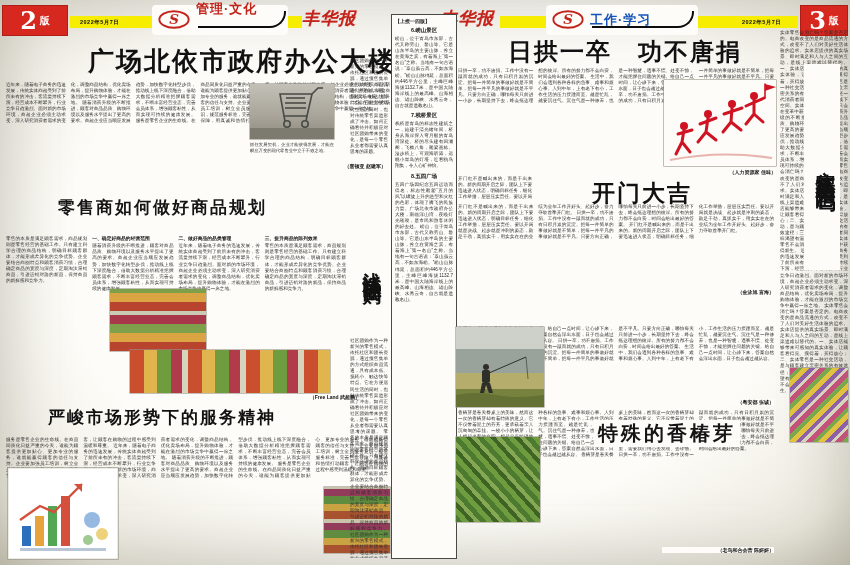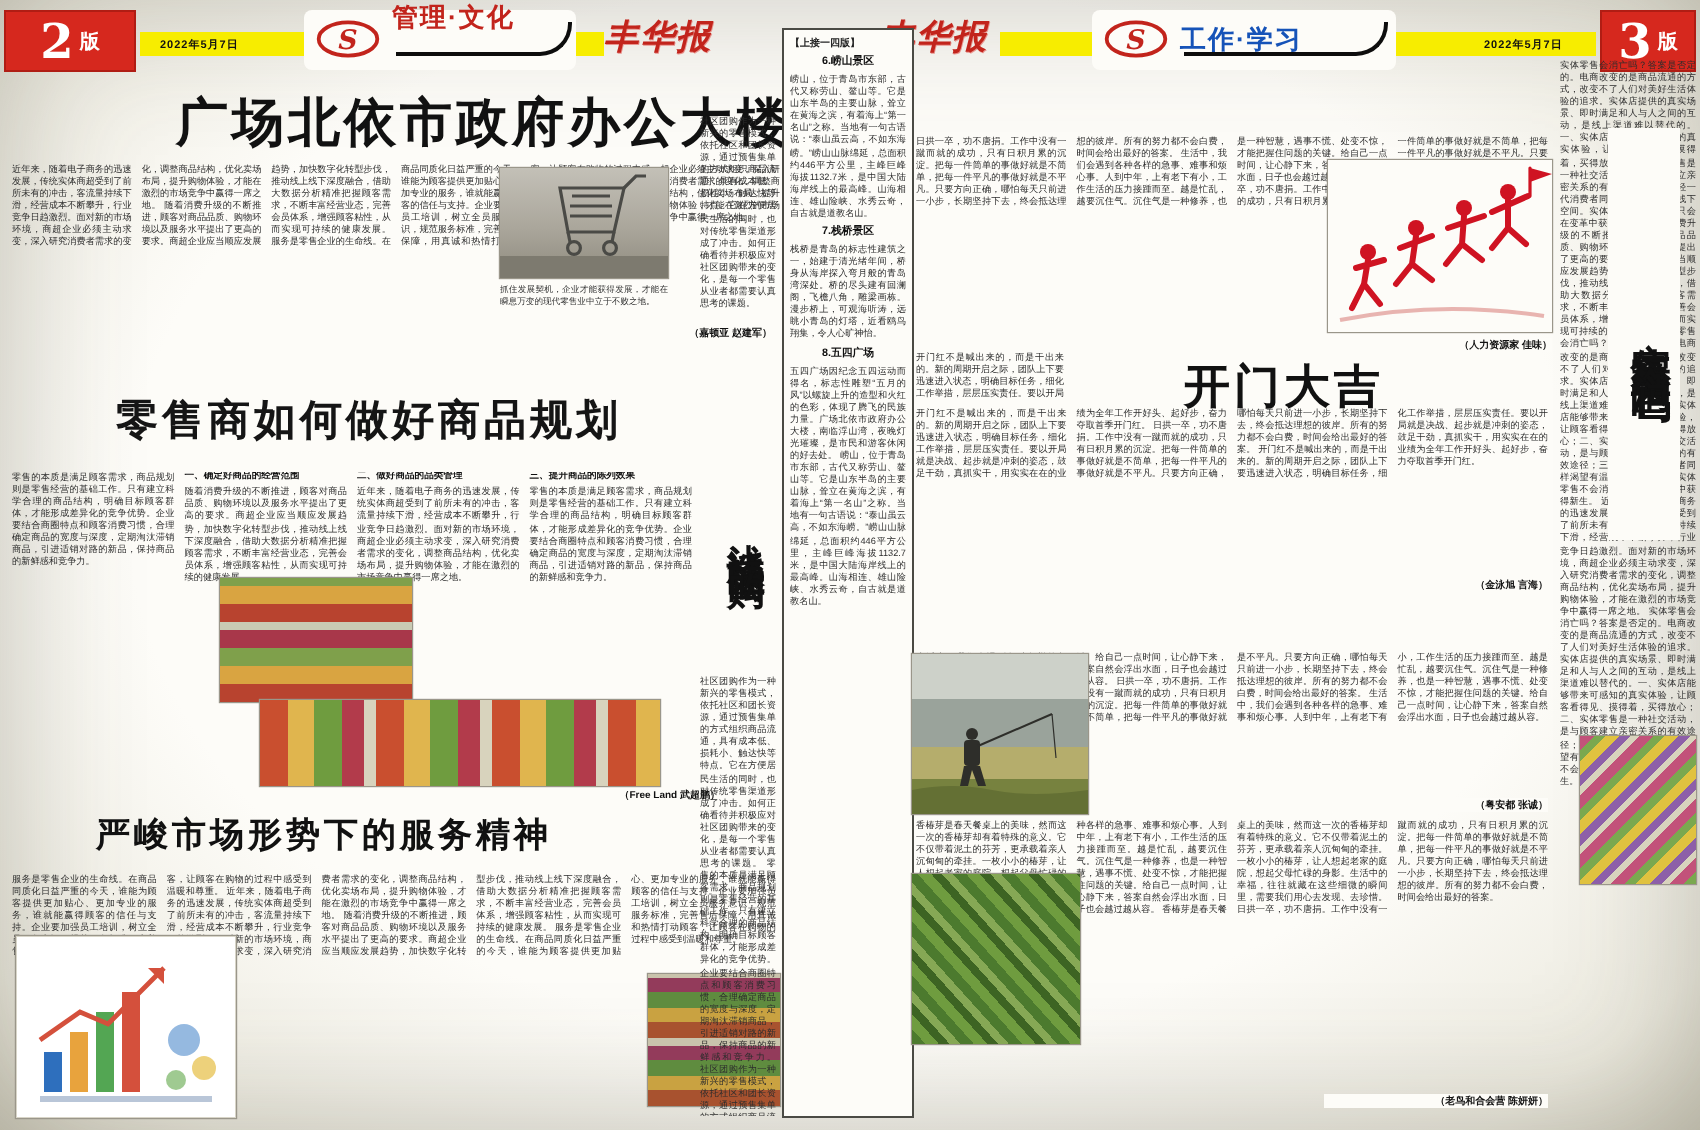--- a/index.html
+++ b/index.html
@@ -92,21 +92,21 @@
           <circle cx="55" cy="40" r="3.2"></circle>
         <line x1="34" y1="32" x2="35" y2="37"></line>
           <line x1="57" y1="32" x2="56" y2="37"></line>
       </g>
       <rect x="0" y="44" width="84" height="11" fill="#7d7a6f"></rect>
     </svg>
   </div>
   <div class="abs caption" style="left:250px;top:142px;width:84px;height:16px;">抓住发展契机，企业才能获得发展，才能在瞬息万变的现代零售业中立于不败之地。</div>
   <div class="abs byline" style="left:282px;top:163px;width:104px;">（嘉顿亚 赵建军）</div>
 
-  <div class="abs hl-kai" style="left:58px;top:196px;font-size:21px;letter-spacing:2px;">零售商如何做好商品规划</div>
+  <div class="abs hl-kai" style="left:58px;top:196px;font-size:17px;letter-spacing:2px;">零售商如何做好商品规划</div>
   <div class="abs tiny c4" style="left:6px;top:236px;width:340px;height:158px;">
     <span>零售的本质是满足顾客需求，商品规划则是零售经营的基础工作。只有建立科学合理的商品结构，明确目标顾客群体，才能形成差异化的竞争优势。企业要结合商圈特点和顾客消费习惯，合理确定商品的宽度与深度，定期淘汰滞销商品，引进适销对路的新品，保持商品的新鲜感和竞争力。</span>
     <b class="sec">一、确定好商品的经营范围</b>
     <span>随着消费升级的不断推进，顾客对商品品质、购物环境以及服务水平提出了更高的要求。商超企业应当顺应发展趋势，加快数字化转型步伐，推动线上线下深度融合，借助大数据分析精准把握顾客需求，不断丰富经营业态，完善会员体系，增强顾客粘性，从而实现可持续的健康发展。</span>
     <b class="sec">二、做好商品的品类管理</b>
     <span>近年来，随着电子商务的迅速发展，传统实体商超受到了前所未有的冲击，客流量持续下滑，经营成本不断攀升，行业竞争日趋激烈。面对新的市场环境，商超企业必须主动求变，深入研究消费者需求的变化，调整商品结构，优化卖场布局，提升购物体验，才能在激烈的市场竞争中赢得一席之地。</span>
     <b class="sec">三、提升商品的陈列效果</b>
     <span>零售的本质是满足顾客需求，商品规划则是零售经营的基础工作。只有建立科学合理的商品结构，明确目标顾客群体，才能形成差异化的竞争优势。企业要结合商圈特点和顾客消费习惯，合理确定商品的宽度与深度，定期淘汰滞销商品，引进适销对路的新品，保持商品的新鲜感和竞争力。</span>
   </div>
   <div class="abs photo" style="left:110px;top:289px;width:96px;height:62px;background:repeating-linear-gradient(0deg,#b8432f 0 9px,#d9a441 9px 18px,#7fa04b 18px 27px,#a8374a 27px 36px,#c9cbb4 36px 40px);"></div>
@@ -153,20 +153,21 @@
       <b class="secc">6.崂山景区</b>
       <span>崂山，位于青岛市东部，古代又称劳山、鳌山等。它是山东半岛的主要山脉，耸立在黄海之滨，有着海上“第一名山”之称。当地有一句古语说：“泰山虽云高，不如东海崂。”崂山山脉绵延，总面积约446平方公里，主峰巨峰海拔1132.7米，是中国大陆海岸线上的最高峰。山海相连、雄山险峡、水秀云奇，自古就是道教名山。</span>
       <b class="secc">7.栈桥景区</b>
       <span>栈桥是青岛的标志性建筑之一，始建于清光绪年间，桥身从海岸探入弯月般的青岛湾深处。桥的尽头建有回澜阁，飞檐八角，雕梁画栋。漫步桥上，可观海听涛，远眺小青岛的灯塔，近看鸥鸟翔集，令人心旷神怡。</span>
       <b class="secc">8.五四广场</b>
       <span>五四广场因纪念五四运动而得名，标志性雕塑“五月的风”以螺旋上升的造型和火红的色彩，体现了腾飞的民族力量。广场北依市政府办公大楼，南临浮山湾，夜晚灯光璀璨，是市民和游客休闲的好去处。</span>
       <span>崂山，位于青岛市东部，古代又称劳山、鳌山等。它是山东半岛的主要山脉，耸立在黄海之滨，有着海上“第一名山”之称。当地有一句古语说：“泰山虽云高，不如东海崂。”崂山山脉绵延，总面积约446平方公里，主峰巨峰海拔1132.7米，是中国大陆海岸线上的最高峰。山海相连、雄山险峡、水秀云奇，自古就是道教名山。</span>
     </div>
   </div>
 
+  <div class="abs hl-sans" style="left:508px;top:36px;font-size:24px;">日拱一卒　功不唐捐</div>
   <div class="abs tiny c4" style="left:458px;top:68px;width:316px;height:100px;">
     <span>日拱一卒，功不唐捐。工作中没有一蹴而就的成功，只有日积月累的沉淀。把每一件简单的事做好就是不简单，把每一件平凡的事做好就是不平凡。只要方向正确，哪怕每天只前进一小步，长期坚持下去，终会抵达理想的彼岸。所有的努力都不会白费，时间会给出最好的答案。</span>
     <span>生活中，我们会遇到各种各样的急事、难事和烦心事。人到中年，上有老下有小，工作生活的压力接踵而至。越是忙乱，越要沉住气。沉住气是一种修养，也是一种智慧，遇事不慌、处变不惊，才能把握住问题的关键。给自己一点时间，让心静下来，答案自然会浮出水面，日子也会越过越从容。</span>
     <span>日拱一卒，功不唐捐。工作中没有一蹴而就的成功，只有日积月累的沉淀。把每一件简单的事做好就是不简单，把每一件平凡的事做好就是不平凡。只要方向正确，哪怕每天只前进一小步，长期坚持下去，终会抵达理想的彼岸。所有的努力都不会白费，时间会给出最好的答案。</span>
   </div>
   <div class="abs photo" style="left:664px;top:80px;width:112px;height:86px;background:#fdfcf8;">
     <svg width="112" height="86" viewBox="0 0 112 86">
       <g stroke="#cf1322" stroke-width="3" fill="#cf1322" stroke-linecap="round">
         <circle cx="20" cy="46" r="4" stroke="none"></circle>
           <path d="M20 50 L18 62 M18 62 L12 74 M18 62 L26 72 M14 54 L28 50" fill="none"></path>
@@ -213,20 +214,21 @@
     </svg>
   </div>
   <div class="abs byline" style="left:688px;top:399px;width:86px;">（粤安都 张诚）</div>
 
   <div class="abs tiny c4" style="left:458px;top:410px;width:316px;height:132px;">
     <span>香椿芽是春天餐桌上的美味，然而这一次的香椿芽却有着特殊的意义。它不仅带着泥土的芬芳，更承载着亲人沉甸甸的牵挂。一枚小小的椿芽，让人想起老家的庭院，想起父母忙碌的身影。生活中的幸福，往往就藏在这些细微的瞬间里，需要我们用心去发现、去珍惜。</span>
     <span>生活中，我们会遇到各种各样的急事、难事和烦心事。人到中年，上有老下有小，工作生活的压力接踵而至。越是忙乱，越要沉住气。沉住气是一种修养，也是一种智慧，遇事不慌、处变不惊，才能把握住问题的关键。给自己一点时间，让心静下来，答案自然会浮出水面，日子也会越过越从容。</span>
     <span>香椿芽是春天餐桌上的美味，然而这一次的香椿芽却有着特殊的意义。它不仅带着泥土的芬芳，更承载着亲人沉甸甸的牵挂。一枚小小的椿芽，让人想起老家的庭院，想起父母忙碌的身影。生活中的幸福，往往就藏在这些细微的瞬间里，需要我们用心去发现、去珍惜。</span>
     <span>日拱一卒，功不唐捐。工作中没有一蹴而就的成功，只有日积月累的沉淀。把每一件简单的事做好就是不简单，把每一件平凡的事做好就是不平凡。只要方向正确，哪怕每天只前进一小步，长期坚持下去，终会抵达理想的彼岸。所有的努力都不会白费，时间会给出最好的答案。</span>
   </div>
+  <div class="abs hl-kai" style="left:594px;top:420px;font-size:20px;letter-spacing:3px;background:#fdfcf8;padding:0 4px;">特殊的香椿芽</div>
   <div class="abs photo" style="left:456px;top:437px;width:84px;height:85px;background:repeating-linear-gradient(48deg,#4c7a2e 0 5px,#6f9c3f 5px 10px,#3d6423 10px 14px,#86a855 14px 18px);"></div>
   <div class="abs byline" style="left:662px;top:547px;width:112px;">（老鸟和合会营 陈妍妍）</div>
 
   <div class="abs tiny" style="left:780px;top:30px;width:68px;height:528px;">
     <span>实体零售会消亡吗？答案是否定的。电商改变的是商品流通的方式，改变不了人们对美好生活体验的追求。实体店提供的真实场景、即时满足和人与人之间的互动，是线上渠道难以替代的。一、实体店能够带来可感知的真实体验，让顾客看得见、摸得着，买得放心；二、实体零售是一种社交活动，是与顾客建立亲密关系的有效途径；三、年轻一代消费者同样渴望有温度的线下空间。实体零售不会消亡，只会在变革中获得新生。</span>
     <span>随着消费升级的不断推进，顾客对商品品质、购物环境以及服务水平提出了更高的要求。商超企业应当顺应发展趋势，加快数字化转型步伐，推动线上线下深度融合，借助大数据分析精准把握顾客需求，不断丰富经营业态，完善会员体系，增强顾客粘性，从而实现可持续的健康发展。</span>
     <span>实体零售会消亡吗？答案是否定的。电商改变的是商品流通的方式，改变不了人们对美好生活体验的追求。实体店提供的真实场景、即时满足和人与人之间的互动，是线上渠道难以替代的。一、实体店能够带来可感知的真实体验，让顾客看得见、摸得着，买得放心；二、实体零售是一种社交活动，是与顾客建立亲密关系的有效途径；三、年轻一代消费者同样渴望有温度的线下空间。实体零售不会消亡，只会在变革中获得新生。</span>
     <span>近年来，随着电子商务的迅速发展，传统实体商超受到了前所未有的冲击，客流量持续下滑，经营成本不断攀升，行业竞争日趋激烈。面对新的市场环境，商超企业必须主动求变，深入研究消费者需求的变化，调整商品结构，优化卖场布局，提升购物体验，才能在激烈的市场竞争中赢得一席之地。</span>
     <span>实体零售会消亡吗？答案是否定的。电商改变的是商品流通的方式，改变不了人们对美好生活体验的追求。实体店提供的真实场景、即时满足和人与人之间的互动，是线上渠道难以替代的。一、实体店能够带来可感知的真实体验，让顾客看得见、摸得着，买得放心；二、实体零售是一种社交活动，是与顾客建立亲密关系的有效途径；三、年轻一代消费者同样渴望有温度的线下空间。实体零售不会消亡，只会在变革中获得新生。</span>
   </div>

